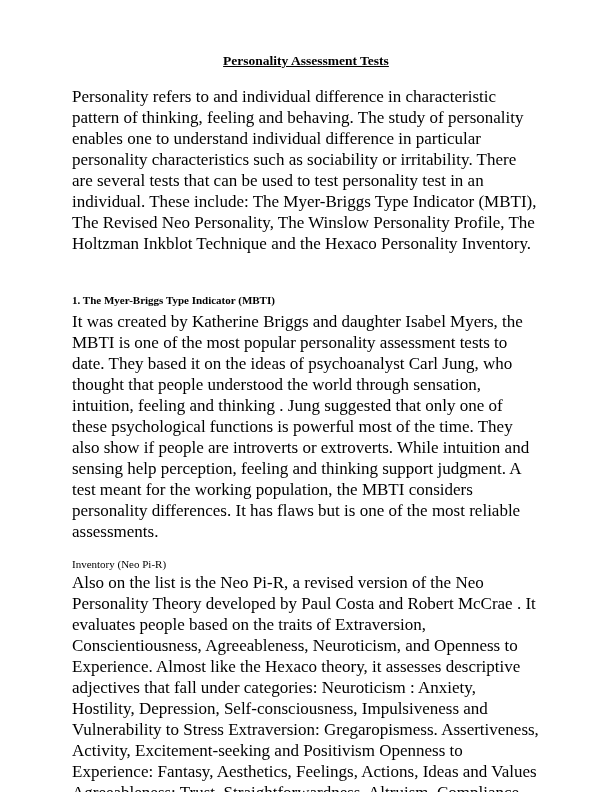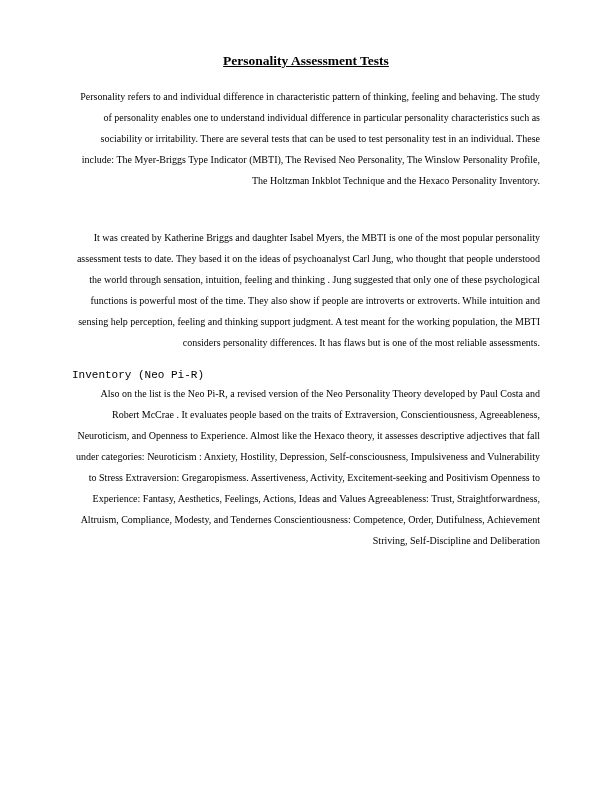--- a/index.html
+++ b/index.html
@@ -24,56 +24,56 @@
   }
   .title {
     font-size: 13.5px;
     font-weight: bold;
     text-decoration: underline;
     text-align: center;
     margin: 0 0 16px 0;
     line-height: 18px;
   }
   .body-text {
-    font-size: 10px;
+    font-size: 17px;
     line-height: 21px;
     margin: 0;
-    text-align: right;
+    text-align: left;
   }
   .intro {
     margin-bottom: 36px;
   }
   .section-heading {
     font-size: 11px;
     font-weight: bold;
     margin: 0;
     line-height: 21px;
   }
   .section-heading.tight {
     line-height: 16px;
   }
   .subheading {
     font-size: 11px;
     line-height: 16px;
-    font-family: Liberation Mono, monospace;
   }
   .section-1 {
     margin-bottom: 14px;
   }
 </style>
 </head>
 <body>
 
 <div class="page">
 
   <h1 class="title">Personality Assessment Tests</h1>
 
   <p class="body-text intro">Personality refers to and individual difference in characteristic pattern of thinking, feeling and behaving. The study of personality enables one to understand individual difference in particular personality characteristics such as sociability or irritability. There are several tests that can be used to test personality test in an individual. These include: The Myer-Briggs Type Indicator (MBTI), The Revised Neo Personality, The Winslow Personality Profile, The Holtzman Inkblot Technique and the Hexaco Personality Inventory.</p>
 
   <div class="section section-1">
+    <h2 class="section-heading">1. The Myer-Briggs Type Indicator (MBTI)</h2>
     <p class="body-text">It was created by Katherine Briggs and daughter Isabel Myers, the MBTI is one of the most popular personality assessment tests to date. They based it on the ideas of psychoanalyst Carl Jung, who thought that people understood the world through sensation, intuition, feeling and thinking . Jung suggested that only one of these psychological functions is powerful most of the time. They also show if people are introverts or extroverts. While intuition and sensing help perception, feeling and thinking support judgment.  A test meant for the working population, the MBTI considers personality differences. It has flaws but is one of the most reliable assessments.</p>
   </div>
 
   <div class="section section-2">
     <div class="subheading">Inventory (Neo Pi-R)</div>
     <p class="body-text">Also on the list is the Neo Pi-R, a revised version of the Neo Personality Theory developed by Paul Costa and Robert McCrae . It evaluates people based on the traits of Extraversion, Conscientiousness, Agreeableness, Neuroticism, and Openness to Experience. Almost like the Hexaco theory, it assesses descriptive adjectives that fall under categories: Neuroticism : Anxiety, Hostility, Depression, Self-consciousness, Impulsiveness and Vulnerability to Stress Extraversion: Gregaropismess. Assertiveness, Activity, Excitement-seeking and Positivism Openness to Experience: Fantasy, Aesthetics, Feelings, Actions, Ideas and Values Agreeableness: Trust, Straightforwardness, Altruism, Compliance, Modesty, and Tendernes Conscientiousness: Competence, Order, Dutifulness, Achievement Striving, Self-Discipline and Deliberation</p>
   </div>
 
 </div>
 

